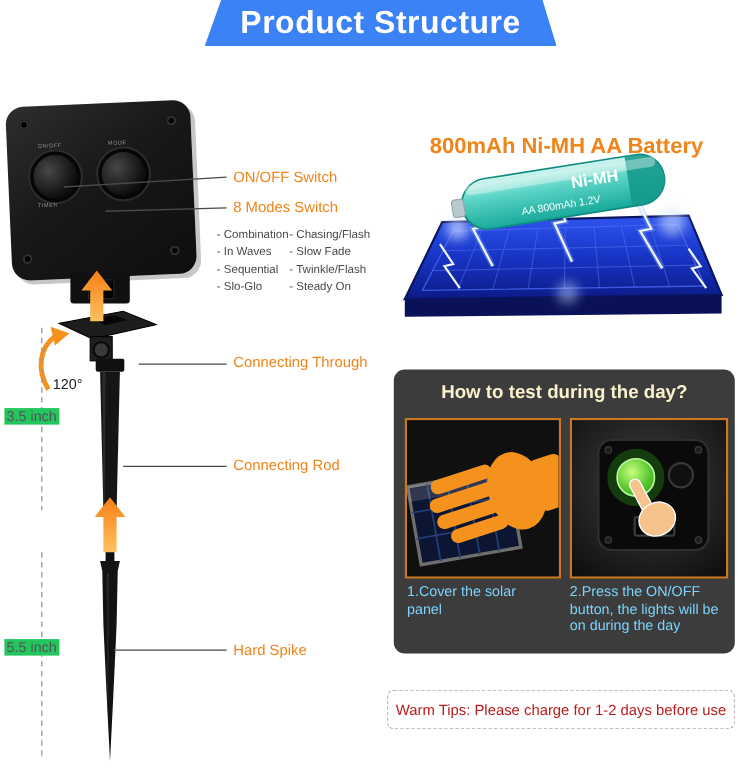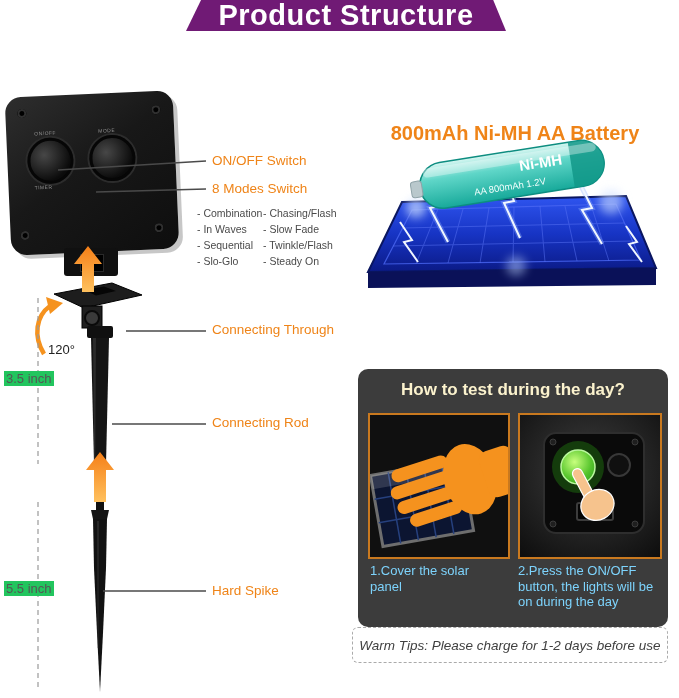--- a/index.html
+++ b/index.html
@@ -1,20 +1,20 @@
 <!DOCTYPE html>
 <html><head>
 <meta charset="utf-8">
 <style>
   html,body{margin:0;padding:0;background:#fff;}
   .canvas{position:relative;width:679px;height:698px;background:#ffffff;overflow:hidden;
           font-family:"Liberation Sans", sans-serif;}
 
   
-  .banner{position:absolute;left:186px;top:0;width:320px;height:31px;background:#701a75;
+  .banner{position:absolute;left:186px;top:0;width:320px;height:42px;background:#3b82f6;
           clip-path:polygon(4.7% 0,96% 0,100% 100%,0 100%);
           display:flex;align-items:center;justify-content:center;}
   .banner h1{margin:0;color:#fff;font-size:29px;font-weight:bold;letter-spacing:.5px;}
 
   
   .solar-box{position:absolute;left:8px;top:94px;width:168px;height:158px;border-radius:16px;
              background:linear-gradient(145deg,#2e2e2e 0%,#181818 45%,#0e0e0e 100%);
              transform:rotate(-2.5deg);box-shadow:4px 4px 0 rgba(0,0,0,.22);}
   .knob{position:absolute;width:40px;height:40px;border-radius:50%;
         background:radial-gradient(circle at 35% 35%,#474747,#0b0b0b 72%);
@@ -49,34 +49,34 @@
   .mode-col.c1{left:197px;} .mode-col.c2{left:263px;}
 
   
   .bat-title{position:absolute;left:365px;top:122px;width:300px;text-align:center;
              color:#ef8418;font-size:20px;font-weight:bold;}
   .bat-scene{position:absolute;left:356px;top:138px;}
   .bat-caption{position:absolute;left:350px;top:306px;width:325px;text-align:center;
                color:#ef8418;font-size:13.5px;}
 
   
-  .test-box{position:absolute;left:358px;top:369px;width:310px;height:258px;background:#3c3c3c;border-radius:10px;}
+  .test-box{position:absolute;left:358px;top:336px;width:310px;height:258px;background:#3c3c3c;border-radius:10px;}
   .test-title{position:absolute;top:11px;left:0;width:100%;text-align:center;color:#fbf2cd;
               font-size:17px;font-weight:bold;}
   .photo{position:absolute;top:44px;height:142px;border:2px solid #c9791f;overflow:hidden;background:#141414;}
   .photo.p1{left:10px;width:138px;}
   .photo.p2{left:160px;width:140px;}
   .cap{position:absolute;color:#7dd3fc;font-size:13px;line-height:15.5px;}
   .cap1{left:12px;top:194px;width:130px;}
   .cap2{left:160px;top:194px;width:144px;}
 
   
   .tips{position:absolute;left:352px;top:627px;width:316px;height:36px;border:1.5px dashed #aaa;
         border-radius:6px;display:flex;align-items:center;justify-content:center;
-        color:#404040;font-size:13.5px;box-sizing:border-box;font-style:italic;}
+        color:#b91c1c;font-size:13.5px;box-sizing:border-box;}
 </style>
 </head>
 <body>
 
 <div class="canvas">
 
   <div class="banner">
     <h1>Product Structure</h1>
   </div>
 

